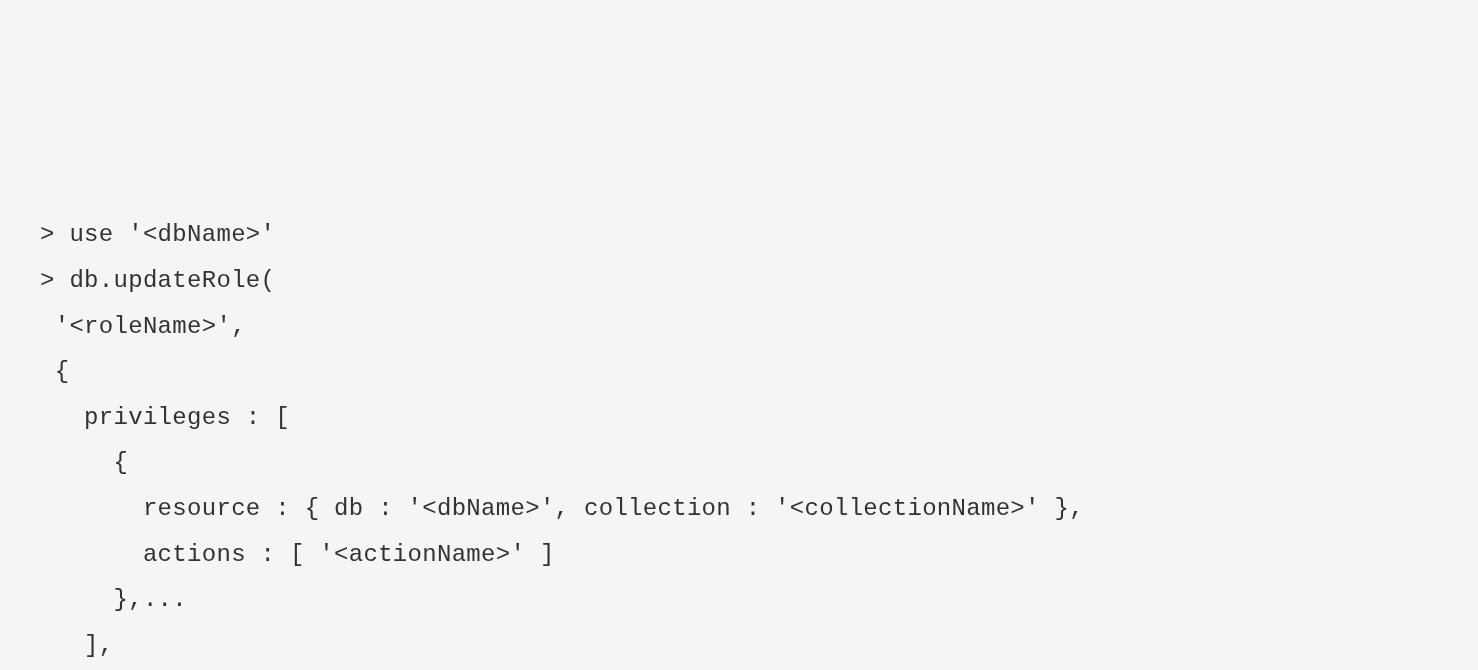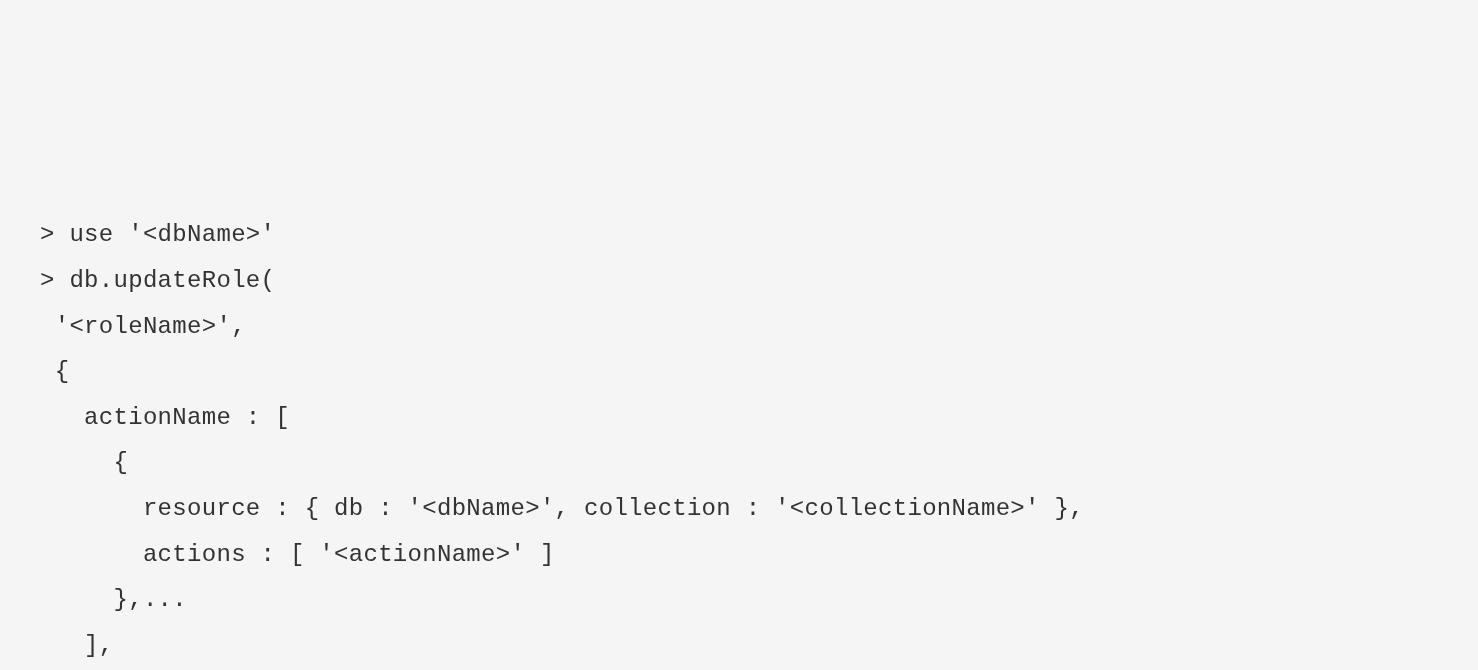--- a/index.html
+++ b/index.html
@@ -25,21 +25,21 @@
   </style>
 </head>
 <body>
 
 
 
 <span class="code-block"><span>&gt; use '&lt;dbName&gt;'</span>
 <span>&gt; db.updateRole(</span>
 <span> '&lt;roleName&gt;',</span>
 <span> {</span>
-<span>   actionName : [</span>
+<span>   privileges : [</span>
 <span>     {</span>
 <span>       resource : { db : '&lt;dbName&gt;', collection : '&lt;collectionName&gt;' },</span>
 <span>       actions : [ '&lt;actionName&gt;' ]</span>
 <span>     },...</span>
 <span>   ],</span>
 
 
 </span>
 
 

